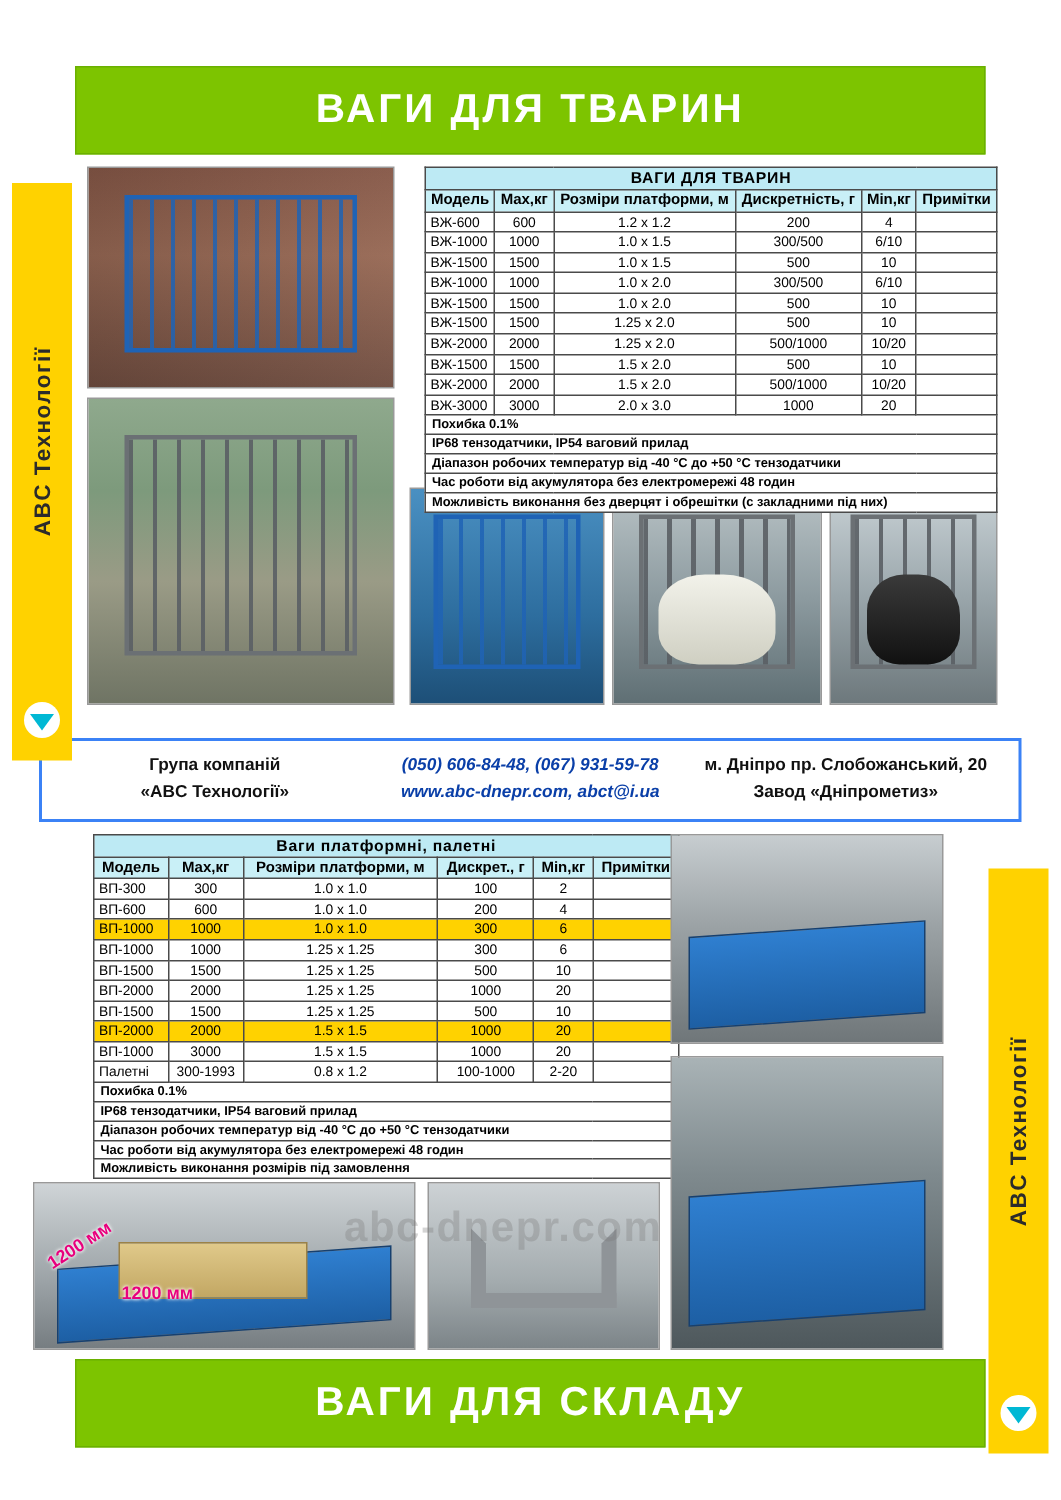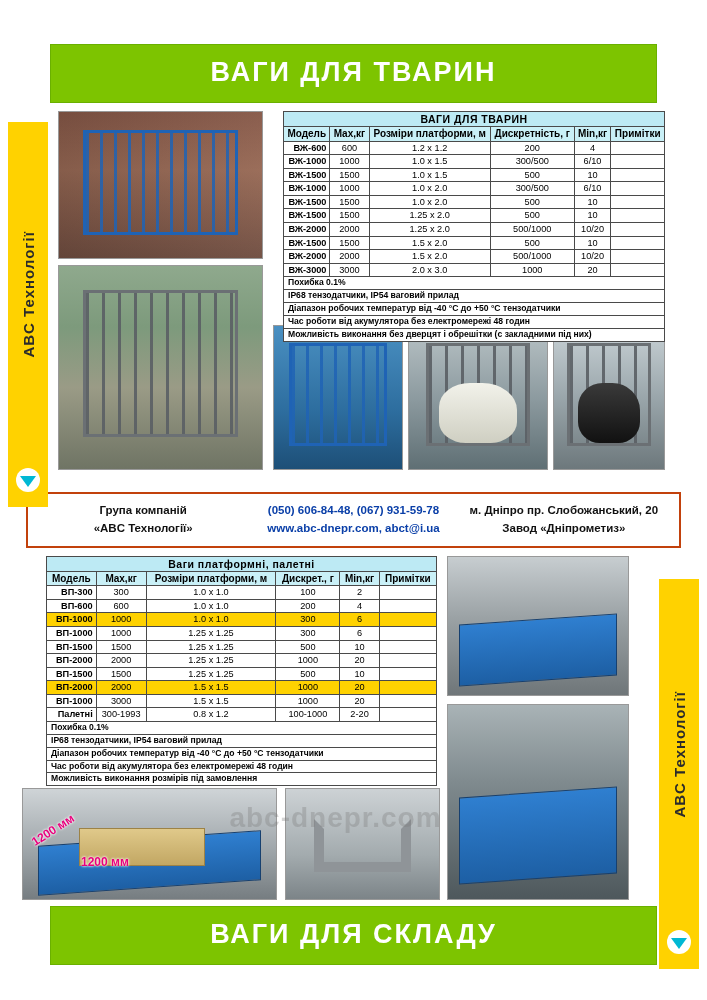--- a/index.html
+++ b/index.html
@@ -121,52 +121,52 @@
   table.spec thead th {
     background: #c9f0f7;
     font-weight: bold;
     font-size: 10px;
   }
   table.spec .title-row th {
     background: #bdeaf4;
     font-size: 10.5px;
     letter-spacing: .5px;
   }
-  table.spec td.model { font-weight: bold; text-align: right; }
+  table.spec td.model { font-weight: normal; text-align: left; }
   table.spec tr.hl td { background: #ffd200; }
   table.spec td.note {
     text-align: left;
     font-weight: bold;
     font-size: 8.6px;
     padding: 1px 4px;
   }
   
   .tbl1-wrap { position:absolute; left:225px; top:4px; width:382px; }
 
   
   .contact {
     margin: 10px 18px 0 18px;
-    border: 2px solid #c2410c;
+    border: 2px solid #3b82f6;
     background: #ffffff;
     display: flex;
     padding: 8px 10px;
     font-size: 11.5px;
     font-weight: bold;
     color: #111;
   }
   .contact .col { flex: 1; text-align: center; line-height: 1.55; }
-  .contact .blue { color: #0a3fa8; }
+  .contact .blue { color: #0a3fa8; font-style: italic; }
 
   
   .bottom-section {
     position: relative;
     margin: 8px 50px 0 14px;
     height: 350px;
   }
-  .tbl2-wrap { position:absolute; left:0; top:0; width:415px;padding-left:24px; }
+  .tbl2-wrap { position:absolute; left:16px; top:0; width:415px;padding-left:24px; }
   .ph6 { left:425px; top:0; width:182px; height:140px;
     background: linear-gradient(180deg,#c7cdd0 0%, #9aa1a4 45%, #6f7679 100%); }
   .ph7 { left:425px; top:148px; width:182px; height:196px;
     background: linear-gradient(180deg,#a9b3b6 0%, #7f8a8e 40%, #4e585c 100%); }
   .ph8 { left:0; top:232px; width:255px; height:112px;
     background: linear-gradient(180deg,#cfd4d7 0%, #9ba2a6 60%, #767d81 100%); }
   .ph9 { left:263px; top:232px; width:155px; height:112px;
     background: linear-gradient(180deg,#cdd2d5 0%, #a3abae 60%, #7c8488 100%); }
 
   .platform {

